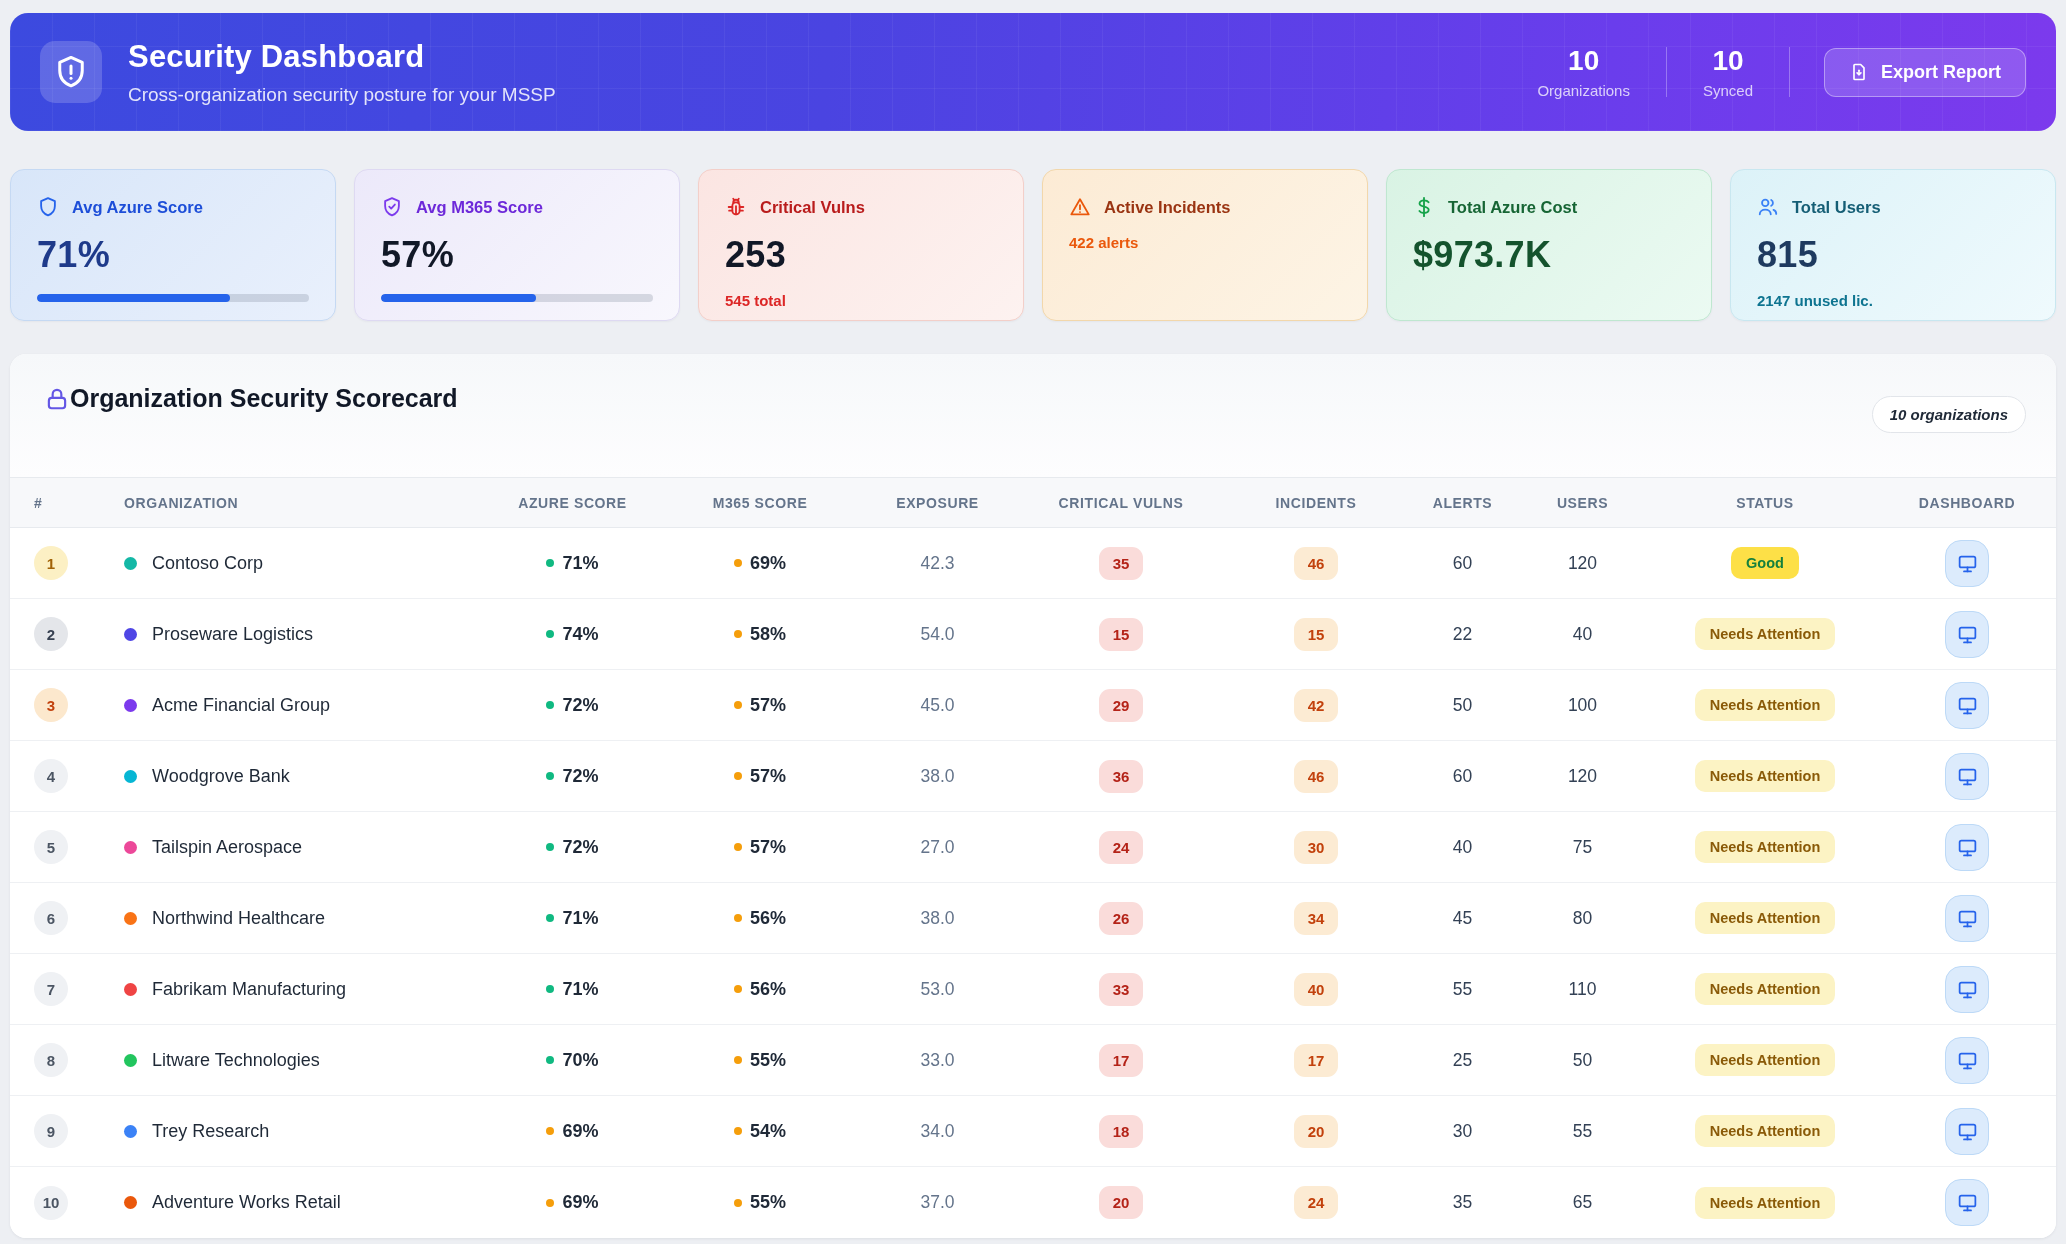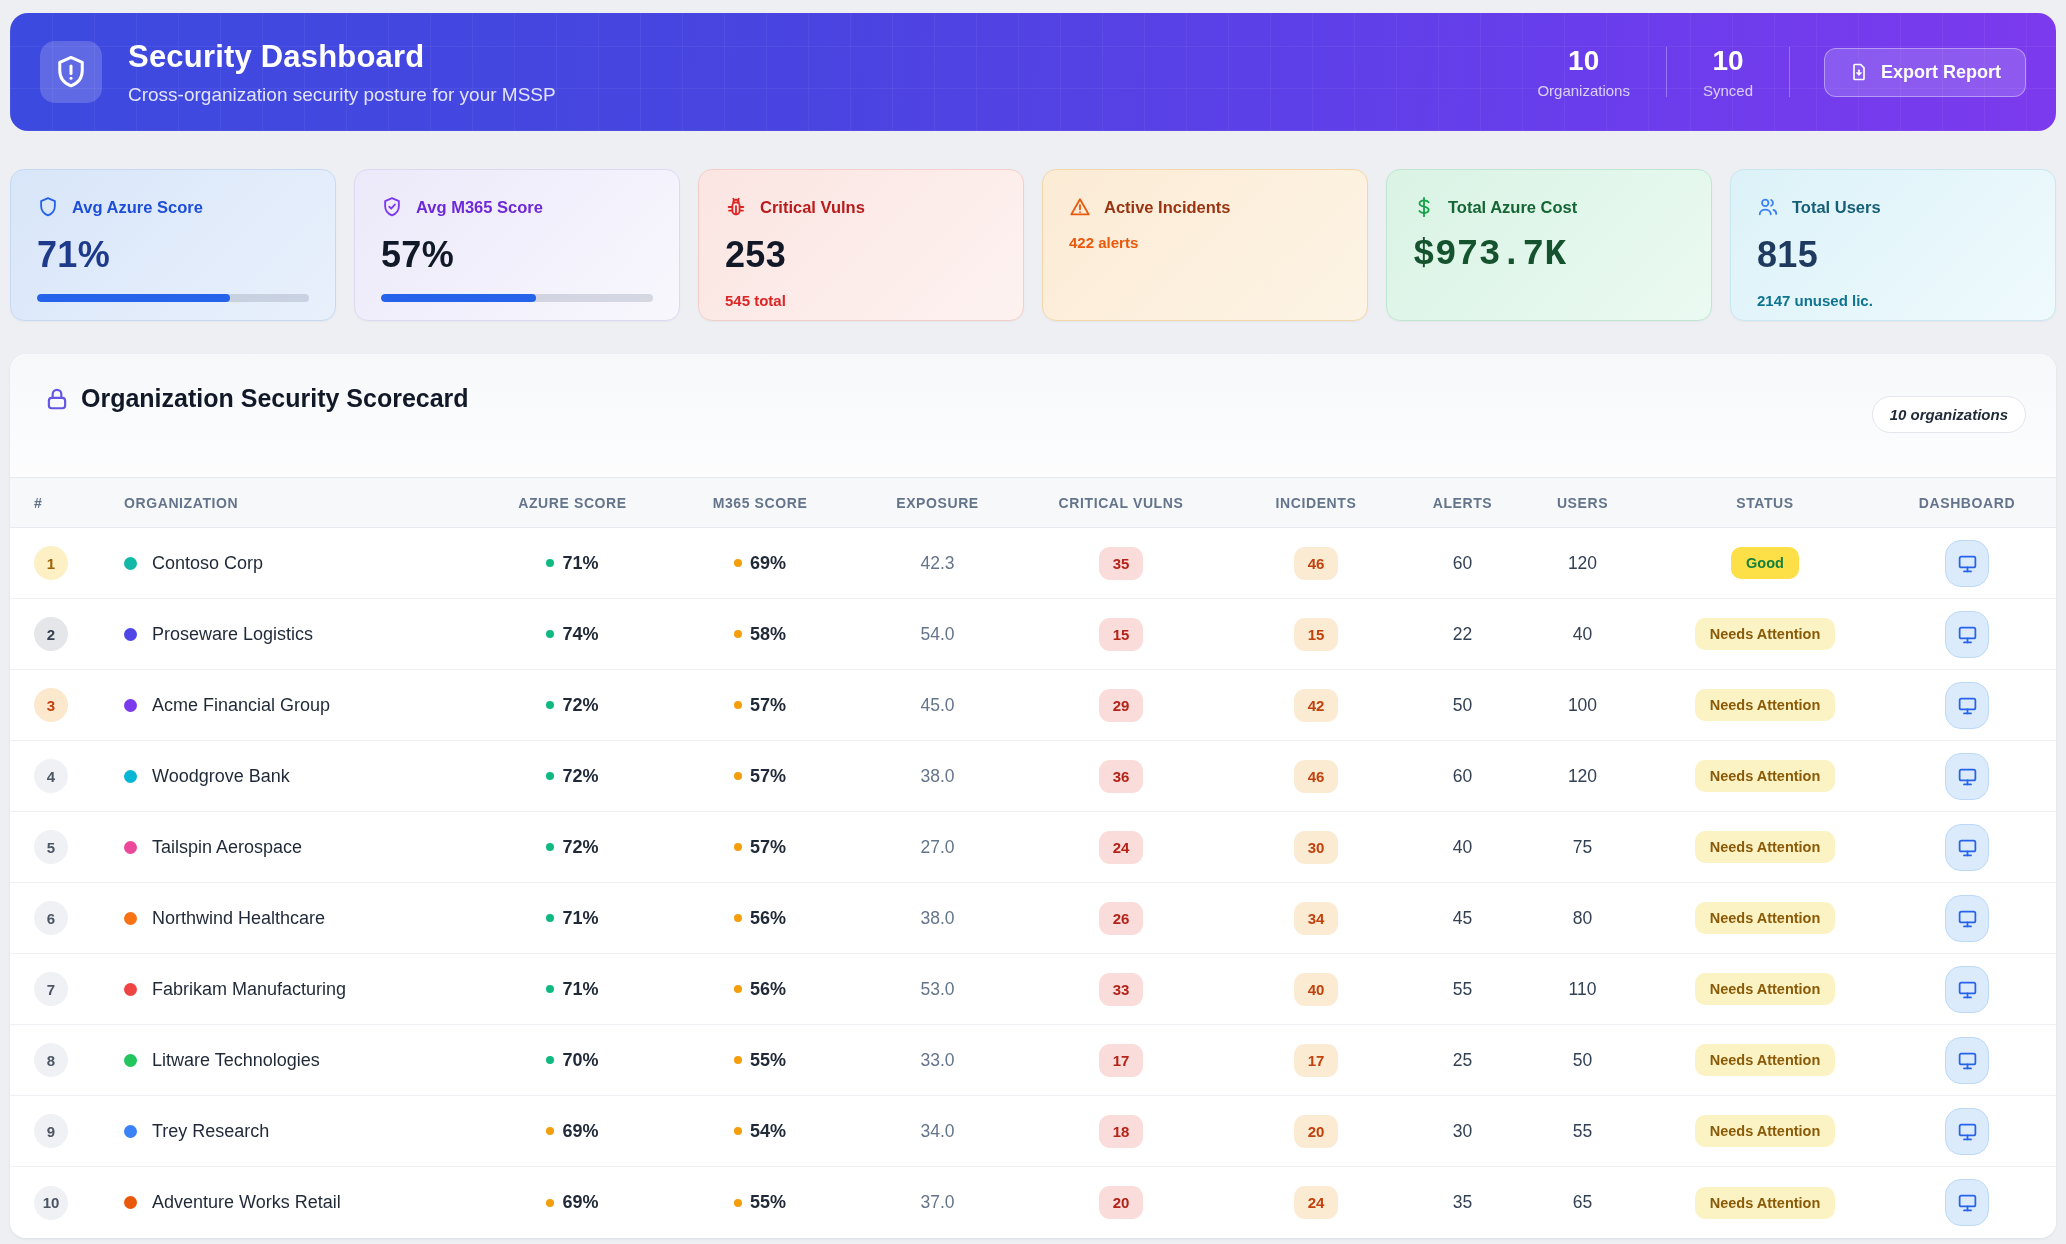--- a/index.html
+++ b/index.html
@@ -43,31 +43,31 @@
   .card-azure .card-head{color:#1d4ed8;}.card-azure .card-value{color:#1e3a8a;}
   .card-m365{background:linear-gradient(135deg,#ece9fa,#f8f7fd);border-color:#ded9f2;}
   .card-m365 .card-head{color:#6d28d9;}.card-m365 .card-value{color:#111827;}
   .card-vulns{background:linear-gradient(135deg,#fbe5e2,#fdf2f0);border-color:#f3cfc9;}
   .card-vulns .card-head{color:#b91c1c;}.card-vulns .card-value{color:#111827;}
   .card-vulns .card-sub{color:#dc2626;}
   .card-incidents{background:linear-gradient(135deg,#fcebd5,#fdf4e5);border-color:#f2d7ab;}
   .card-incidents .card-head{color:#9a3412;}.card-incidents .card-value{color:#7c2d12;}
   .card-incidents .card-sub{color:#ea580c;}
   .card-cost{background:linear-gradient(135deg,#d9f3e4,#ebfaf2);border-color:#bfe7d0;}
-  .card-cost .card-head{color:#166534;}.card-cost .card-value{color:#14532d;font-family:Liberation Mono, monospace;}
+  .card-cost .card-head{color:#166534;}.card-cost .card-value{color:#14532d;}
   .card-users{background:linear-gradient(135deg,#dcf2f8,#effafd);border-color:#c8e7f0;}
   .card-users .card-head{color:#155e75;align-items:center;}.card-users .card-value{color:#1e3a5f;}
   .card-users .card-sub{color:#0e7490;}
 
   
   .panel{margin:33px 10px 0;height:884px;background:#fdfdfe;border-radius:16px;overflow:hidden;
     box-shadow:0 1px 3px rgba(16,24,40,.07);}
   .panel-head{height:123px;padding:30px 30px 0 34px;position:relative;
     background:linear-gradient(180deg,#f6f8fa,#fdfdfe);}
-  .panel-title-row{display:flex;align-items:center;gap:11px;}
+  .panel-title-row{display:flex;align-items:center;gap:0;}
   .panel-title{font-size:25px;font-weight:700;color:#111827;}
   .panel-sub{font-size:18px;color:#4b5563;margin-top:10px;}
   .panel-badge{position:absolute;right:30px;top:42px;background:#fff;border:1px solid #e2e5ea;
     border-radius:999px;padding:9px 17px;font-size:15px;font-weight:600;color:#1f2937;font-style:italic;}
 
   .t-grid{display:grid;
     grid-template-columns:90px 380px 185px 190px 165px 202px 188px 105px 135px 230px 174px;
     align-items:center;}
   .t-head{height:51px;background:#f7f8fa;border-top:1px solid #e7eaee;border-bottom:1px solid #e7eaee;}
   .th{font-size:14px;font-weight:600;color:#64748b;letter-spacing:.6px;text-align:center;}

